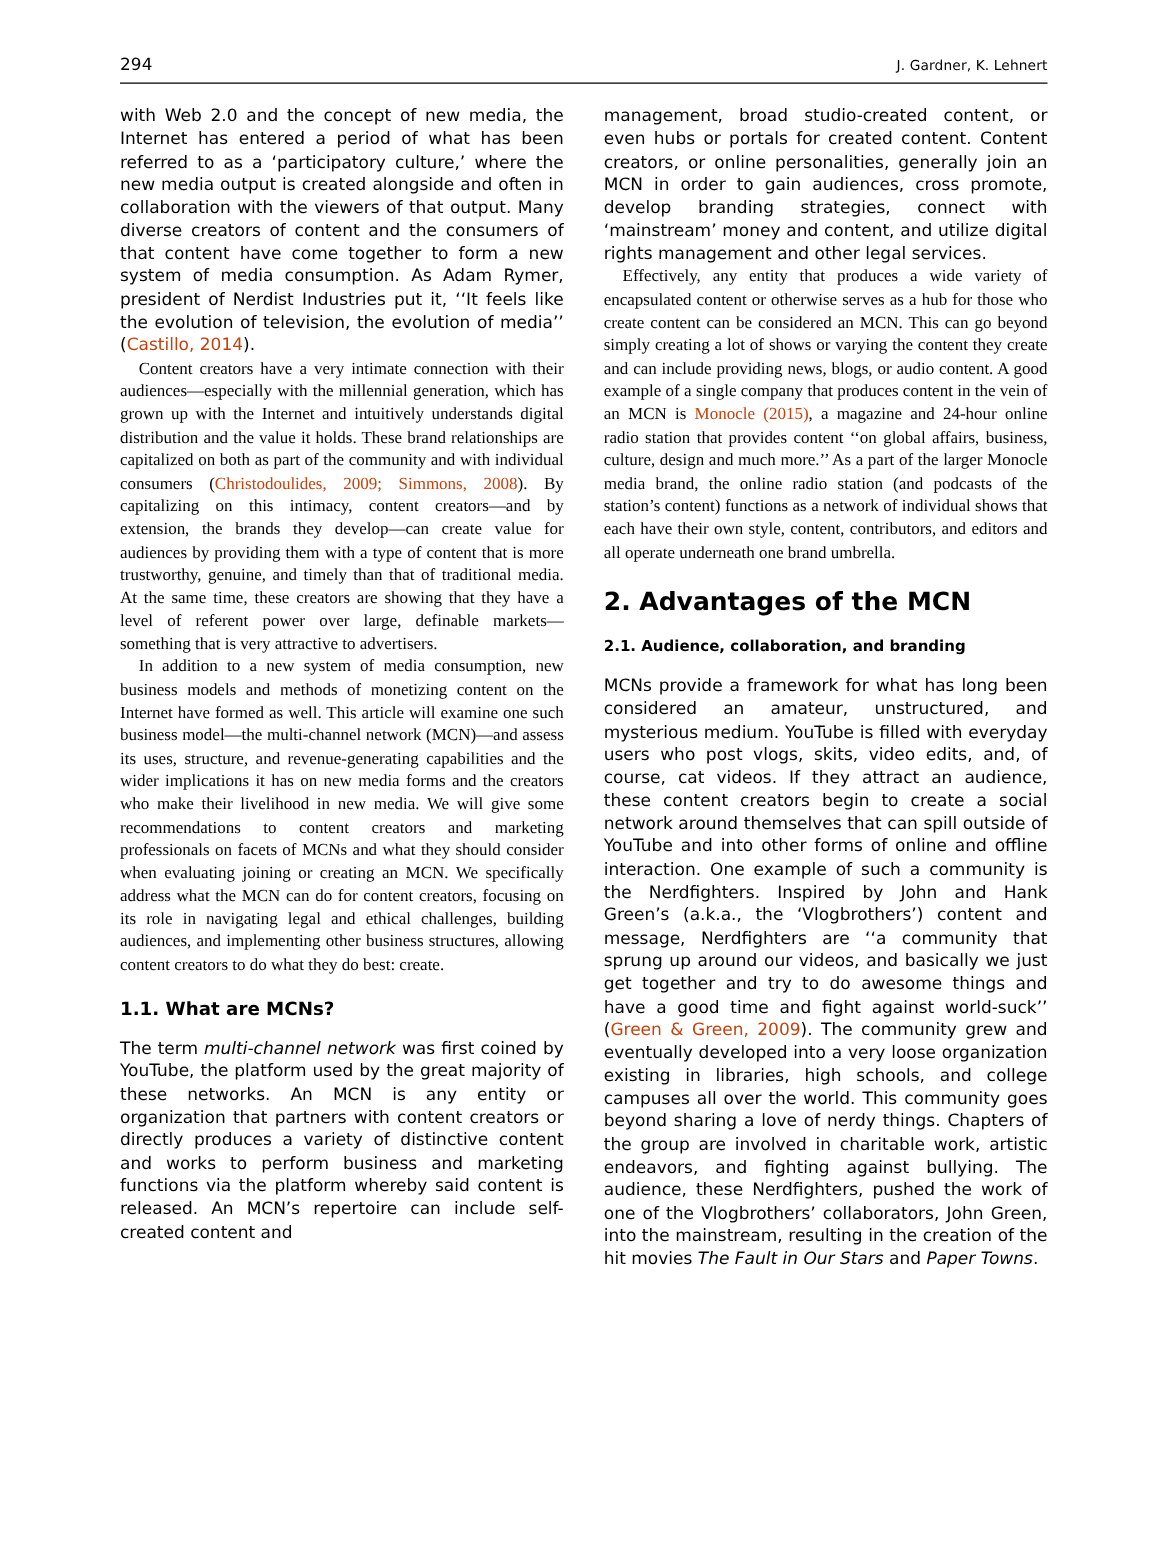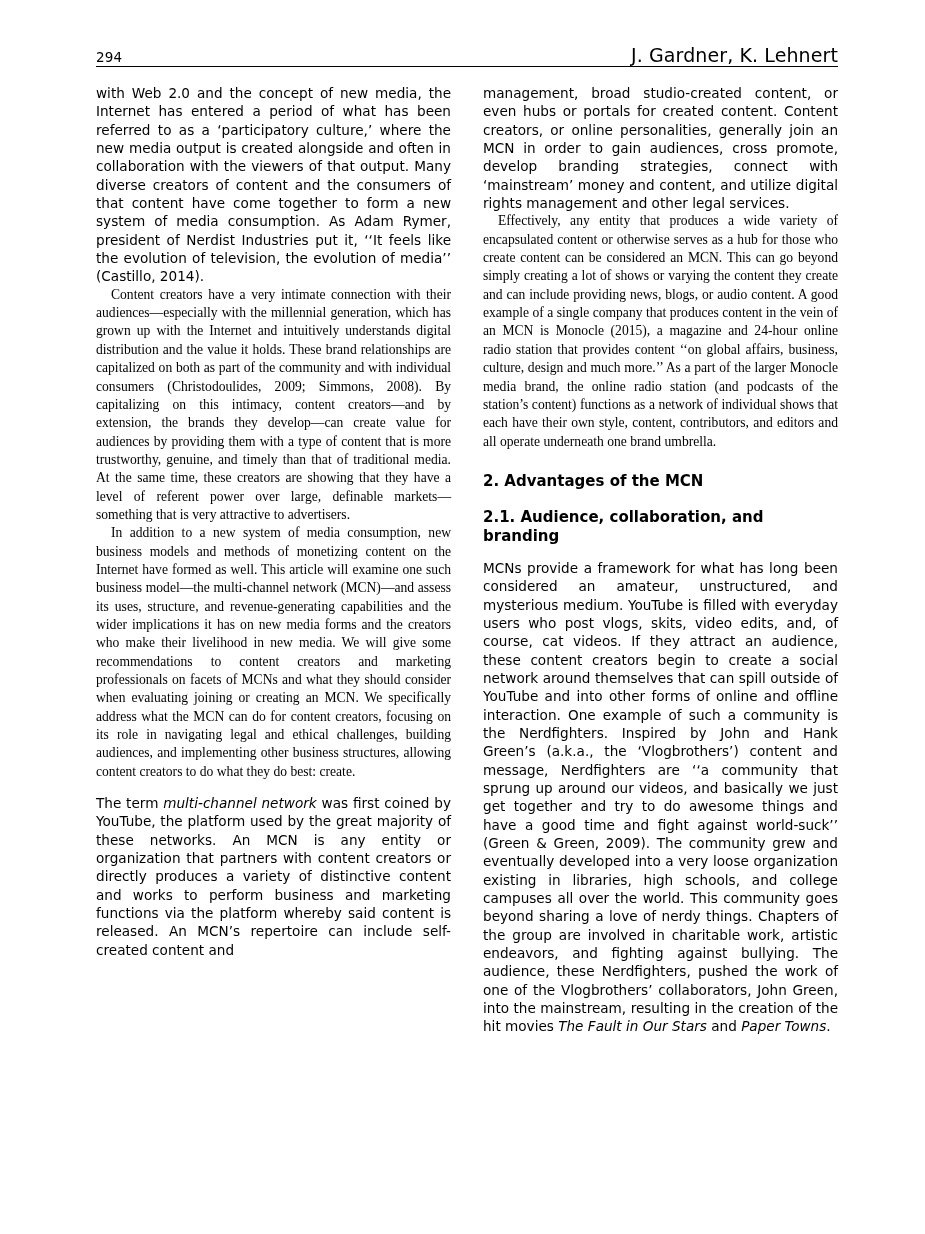--- a/index.html
+++ b/index.html
@@ -31,21 +31,21 @@
     display: flex;
     justify-content: space-between;
     align-items: baseline;
     font-size: 13.5px;
     letter-spacing: 0.1px;
   }
   .header .page-num {
     font-size: 13.5px;
   }
   .header .running-title {
-    font-size: 19px;
+    font-size: 11px;
   }
   .rule {
     position: absolute;
     left: 96px;
     top: 66px;
     width: 742px;
     height: 1px;
     background: #000000;
   }
   .columns {
@@ -66,38 +66,38 @@
     hyphens: manual;
   }
   p {
     margin: 0;
   }
   p.indent {
     text-indent: 15px;
     font-family: Liberation Serif, serif;
   }
   .link {
-    color: #000000;
+    color: #c2410c;
   }
   h2.section {
-    font-size: 15px;
+    font-size: 20px;
     font-weight: bold;
     margin: 20px 0 0 0;
     line-height: 21px;
     text-align: left;
   }
   h3.subsection {
     font-size: 14.6px;
     font-weight: bold;
     margin: 17px 0 0 0;
     line-height: 19px;
     text-align: left;
   }
   h3.subsection2 {
-    font-size: 15px;
+    font-size: 12px;
     font-weight: bold;
     margin: 16px 0 0 0;
     line-height: 19px;
     text-align: left;
   }
   .gap-after-head {
     margin-top: 13px;
   }
   em {
   }
@@ -115,20 +115,21 @@
 
   <div class="columns">
 
     <div class="col">
       <p><span>with Web 2.0 and the concept of new media, the Internet has entered a period of what has been referred to as a ‘participatory culture,’ where the new media output is created alongside and often in collaboration with the viewers of that output. Many diverse creators of content and the consumers of that content have come together to form a new system of media consumption. As Adam Rymer, president of Nerdist Industries put it, ‘‘It feels like the evolution of television, the evolution of media’’ (</span><span class="link">Castillo, 2014</span><span>).</span></p>
 
       <p class="indent"><span>Content creators have a very intimate connection with their audiences—especially with the millennial generation, which has grown up with the Internet and intuitively understands digital distribution and the value it holds. These brand relationships are capitalized on both as part of the community and with individual consumers (</span><span class="link">Christodoulides, 2009; Simmons, 2008</span><span>). By capitalizing on this intimacy, content creators—and by extension, the brands they develop—can create value for audiences by providing them with a type of content that is more trustworthy, genuine, and timely than that of traditional media. At the same time, these creators are showing that they have a level of referent power over large, definable markets—something that is very attractive to advertisers.</span></p>
 
       <p class="indent">In addition to a new system of media consumption, new business models and methods of monetizing content on the Internet have formed as well. This article will examine one such business model—the multi-channel network (MCN)—and assess its uses, structure, and revenue-generating capabilities and the wider implications it has on new media forms and the creators who make their livelihood in new media. We will give some recommendations to content creators and marketing professionals on facets of MCNs and what they should consider when evaluating joining or creating an MCN. We specifically address what the MCN can do for content creators, focusing on its role in navigating legal and ethical challenges, building audiences, and implementing other business structures, allowing content creators to do what they do best: create.</p>
 
+      <h3 class="subsection">1.1.  What are MCNs?</h3>
 
       <p class="gap-after-head"><span>The term </span><em>multi-channel network</em><span> was first coined by YouTube, the platform used by the great majority of these networks. An MCN is any entity or organization that partners with content creators or directly produces a variety of distinctive content and works to perform business and marketing functions via the platform whereby said content is released. An MCN’s repertoire can include self-created content and</span></p>
     </div>
 
     <div class="col">
       <p>management, broad studio-created content, or even hubs or portals for created content. Content creators, or online personalities, generally join an MCN in order to gain audiences, cross promote, develop branding strategies, connect with ‘mainstream’ money and content, and utilize digital rights management and other legal services.</p>
 
       <p class="indent"><span>Effectively, any entity that produces a wide variety of encapsulated content or otherwise serves as a hub for those who create content can be considered an MCN. This can go beyond simply creating a lot of shows or varying the content they create and can include providing news, blogs, or audio content. A good example of a single company that produces content in the vein of an MCN is </span><span class="link">Monocle (2015)</span><span>, a magazine and 24-hour online radio station that provides content ‘‘on global affairs, business, culture, design and much more.’’ As a part of the larger Monocle media brand, the online radio station (and podcasts of the station’s content) functions as a network of individual shows that each have their own style, content, contributors, and editors and all operate underneath one brand umbrella.</span></p>
 
       <h2 class="section">2.  Advantages of the MCN</h2>

